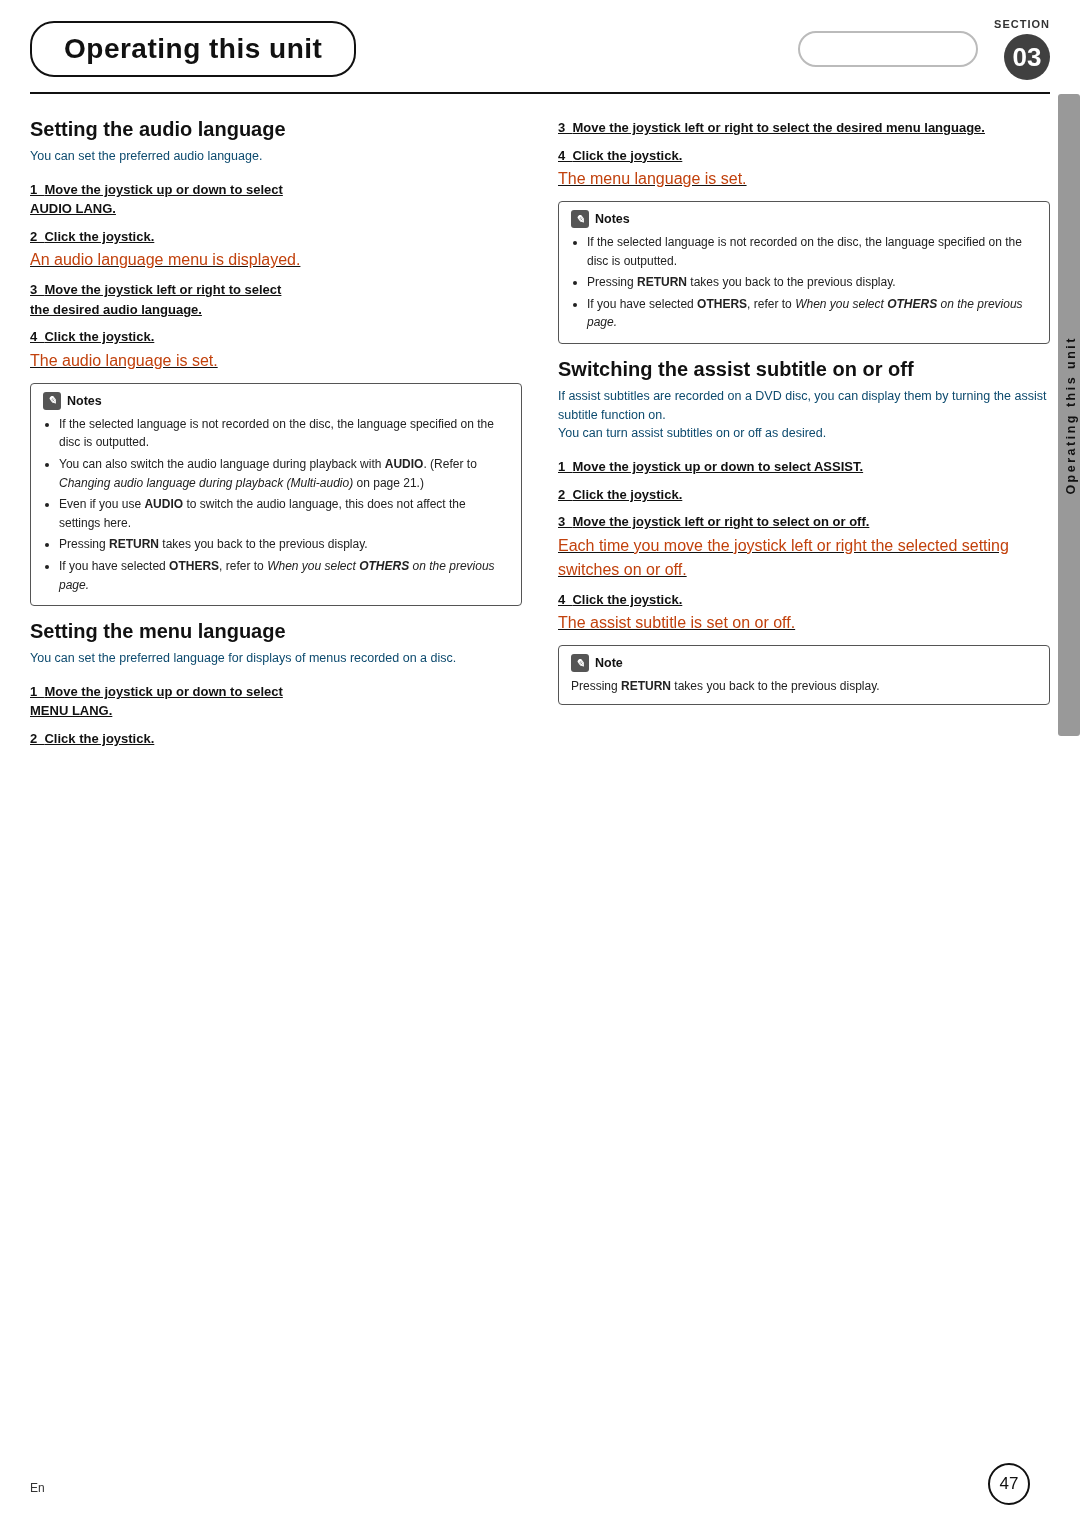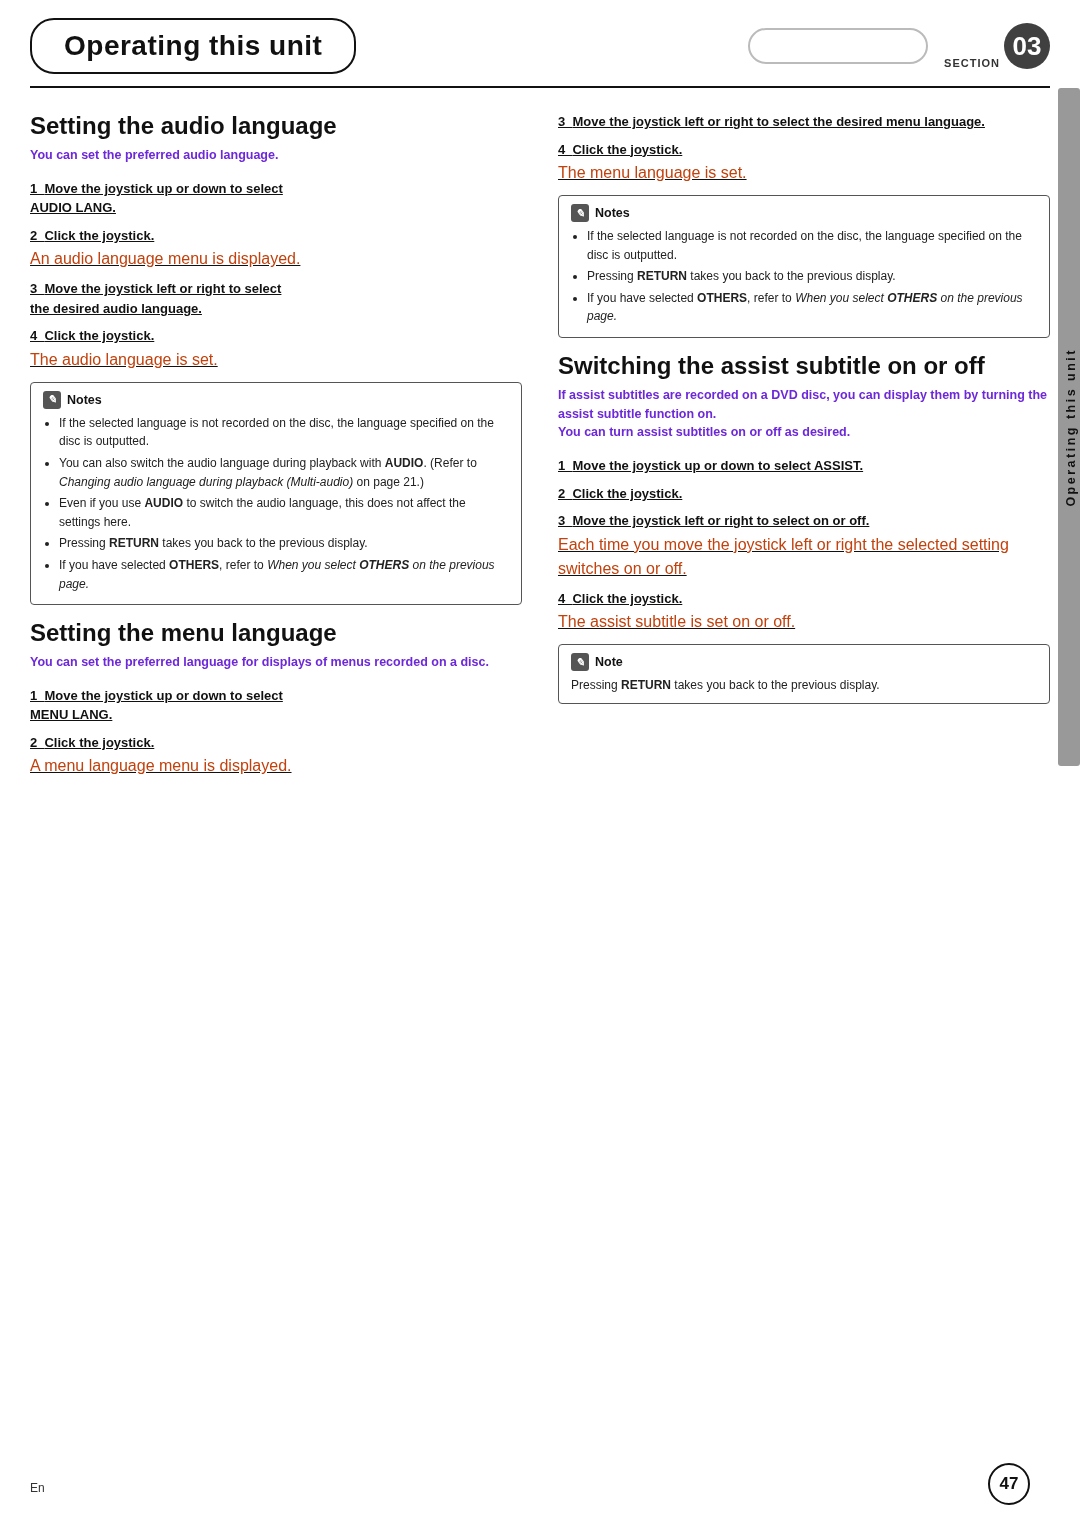--- a/index.html
+++ b/index.html
@@ -38,21 +38,21 @@
 
     .title-box h1 {
       font-size: 28px;
       font-weight: 900;
       letter-spacing: 0.5px;
       color: #111;
     }
 
     .header-right {
       display: flex;
-      flex-direction: row;
+      flex-direction: column;
       align-items: flex-end;
       gap: 4px;
     }
 
     .section-label {
       font-size: 11px;
       color: #333;
       letter-spacing: 1px;
       text-transform: uppercase;
       font-weight: 600;
@@ -91,32 +91,31 @@
       min-width: 0;
     }
 
     .right-col {
       flex: 1;
       min-width: 0;
     }
 
     
     .section-title {
-      font-size: 24px;
+      font-size: 20px;
       font-weight: 900;
       margin-bottom: 6px;
       color: #111;
     }
 
     .section-intro {
       font-size: 12.5px;
-      color: #6d28d9;
+      color: #0c4a6e;
       margin-bottom: 14px;
       line-height: 1.5;
-      font-weight: bold;
     }
 
     
     .step {
       margin-bottom: 8px;
       text-decoration: underline;
     }
 
     .step-header {
       font-size: 13px;
@@ -264,21 +263,20 @@
         <div class="step">
           <div class="step-header">
             <span class="step-number">1&nbsp;&nbsp;</span><b>Move the joystick up or down to select <br>MENU LANG.</b>
           </div>
         </div>
 
         <div class="step">
           <div class="step-header">
             <span class="step-number">2&nbsp;&nbsp;</span><b>Click the joystick.</b>
           </div>
-          <div class="step-body">A menu language menu is displayed.</div>
         </div>
       </div>
 
     </div>
 
     <div class="right-col">
 
       <div>
 
         <div class="step">
@@ -356,16 +354,16 @@
     <div style="position:absolute; right:0; top:0; bottom:50px; width:22px; background:#999; border-radius:3px;"></div>
 
     <div style="position:absolute; right:-2px; top:0; bottom:50px; width:22px; display:flex; align-items:center; justify-content:center;">
       <span style="font-size:12.5px; font-weight:700; letter-spacing:2.5px; color:#111; writing-mode:vertical-rl; text-orientation:mixed; transform:rotate(180deg); white-space:nowrap;">Operating this unit</span>
     </div>
 
   </div>
 
   <div style="position:absolute; bottom:24px; left:30px; right:50px; display:flex; align-items:center; justify-content:space-between;">
     <span style="font-size:12px; color:#333;margin-top:8px;">En</span>
-    <div style="border:2.5px solid #111; border-radius:50%; width:42px; height:42px; display:flex; align-items:center; justify-content:center; font-size:17px; font-weight:700; color:#111;">47</div>
+    <div style="border:2.5px solid #111; border-radius:50%; width:42px; height:42px; display:flex; align-items:center; justify-content:center; font-size:17px; font-weight:400; color:#111;">47</div>
   </div>
 
 </div>
 
 </body></html>

